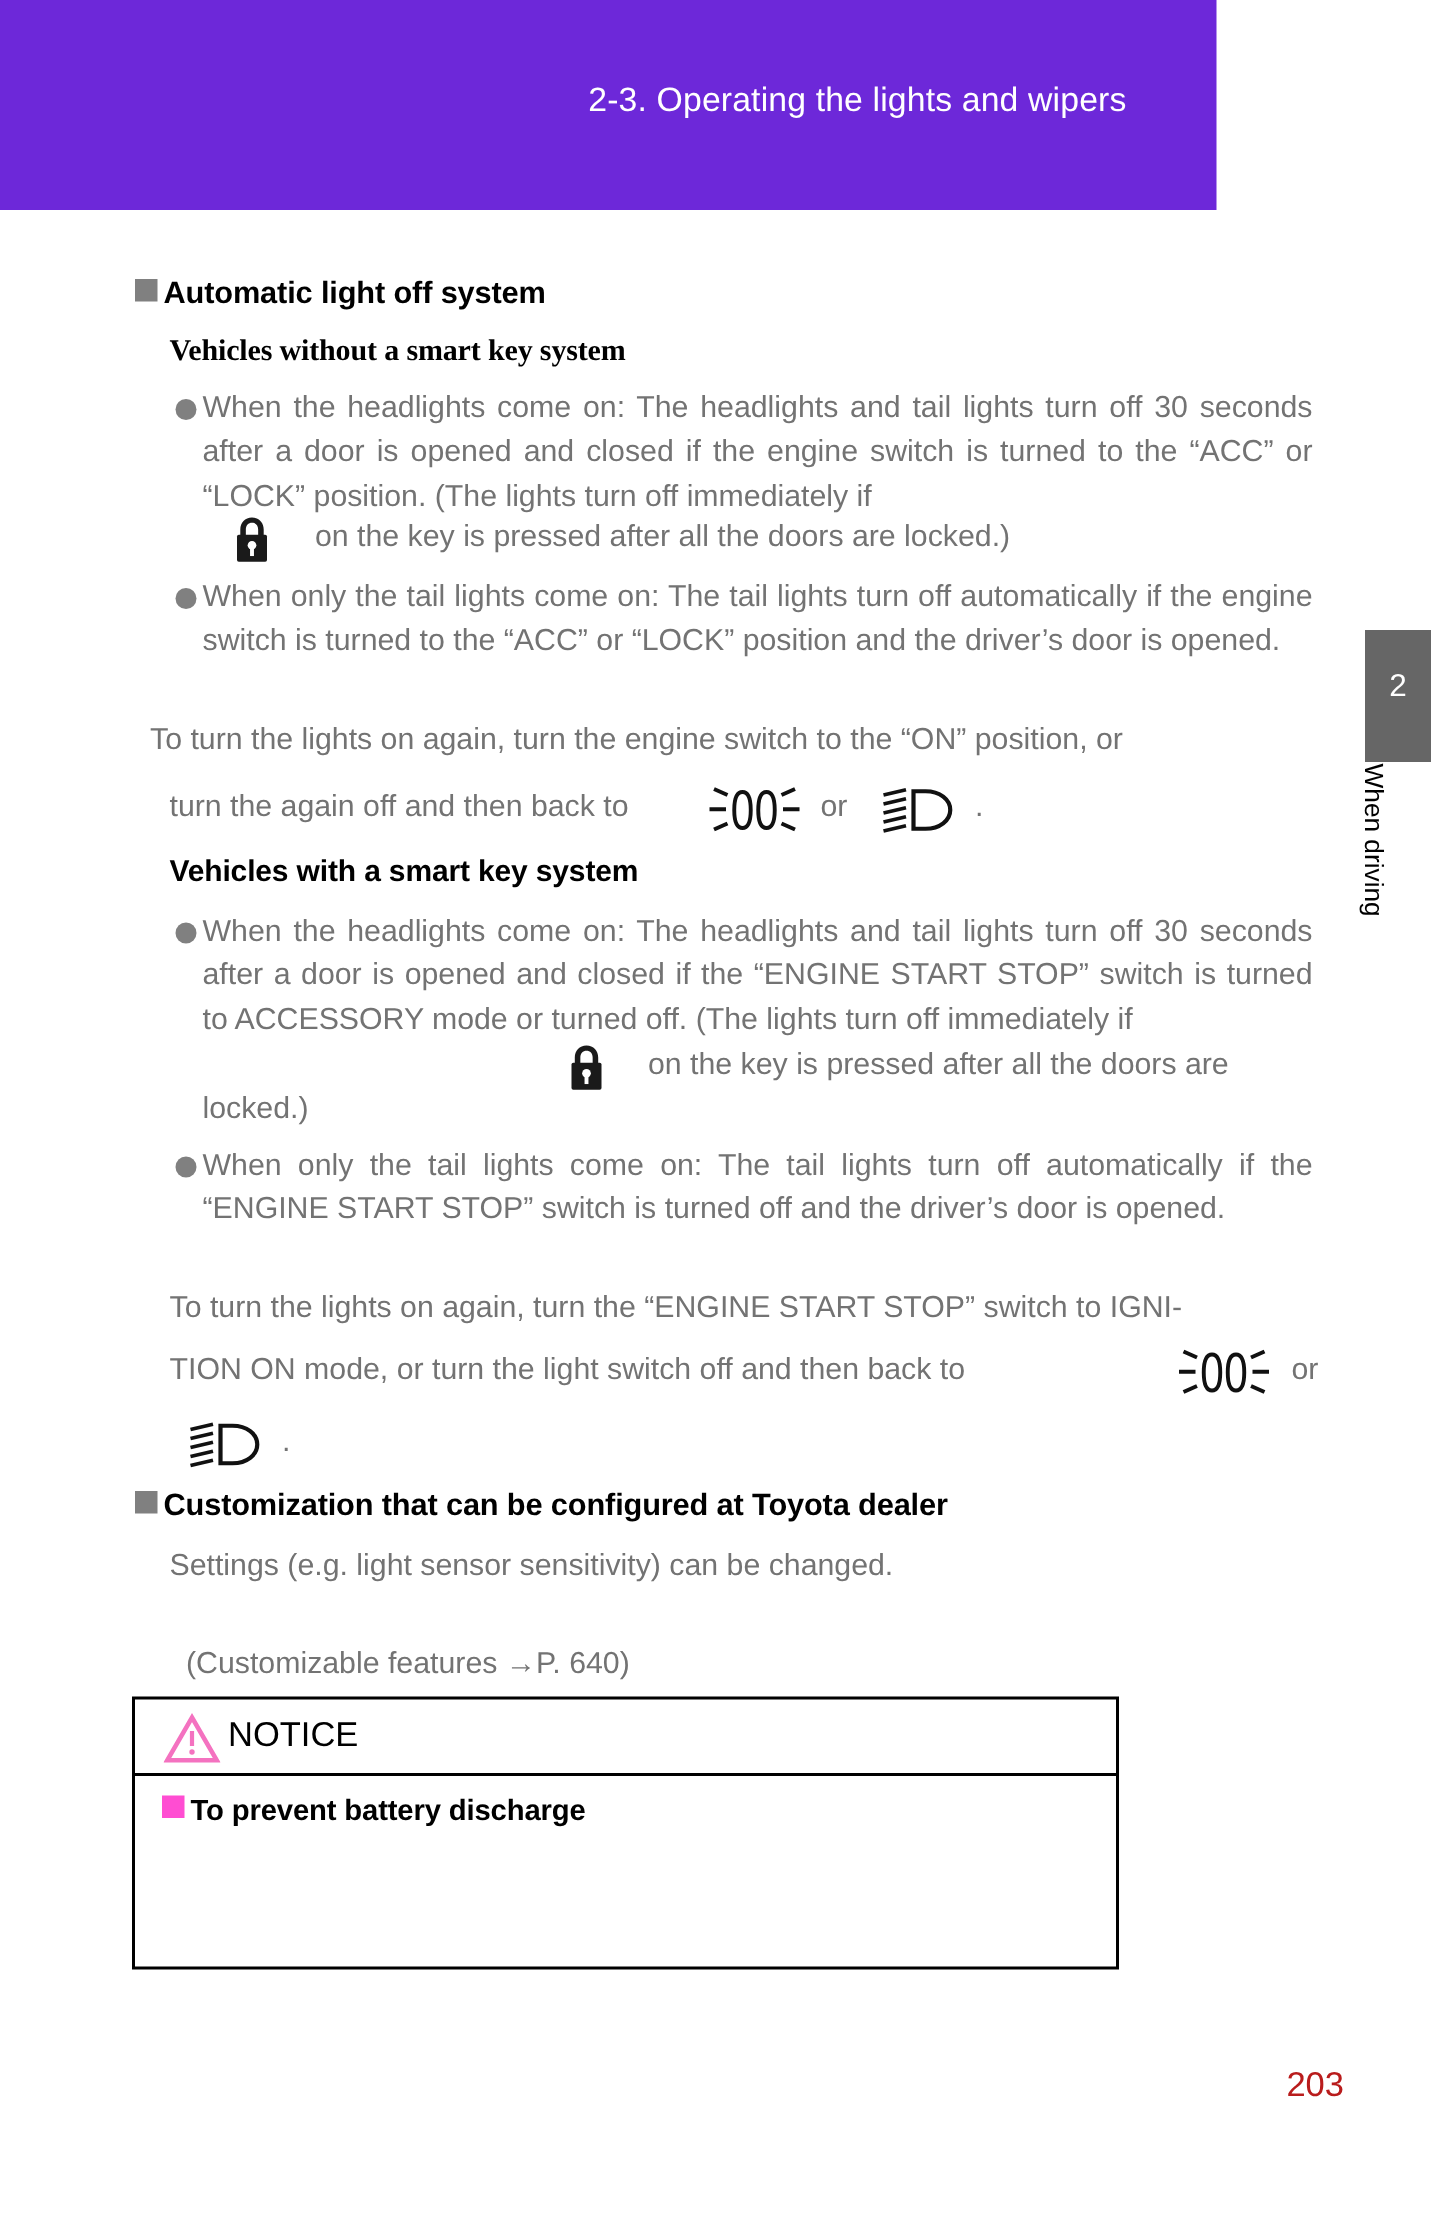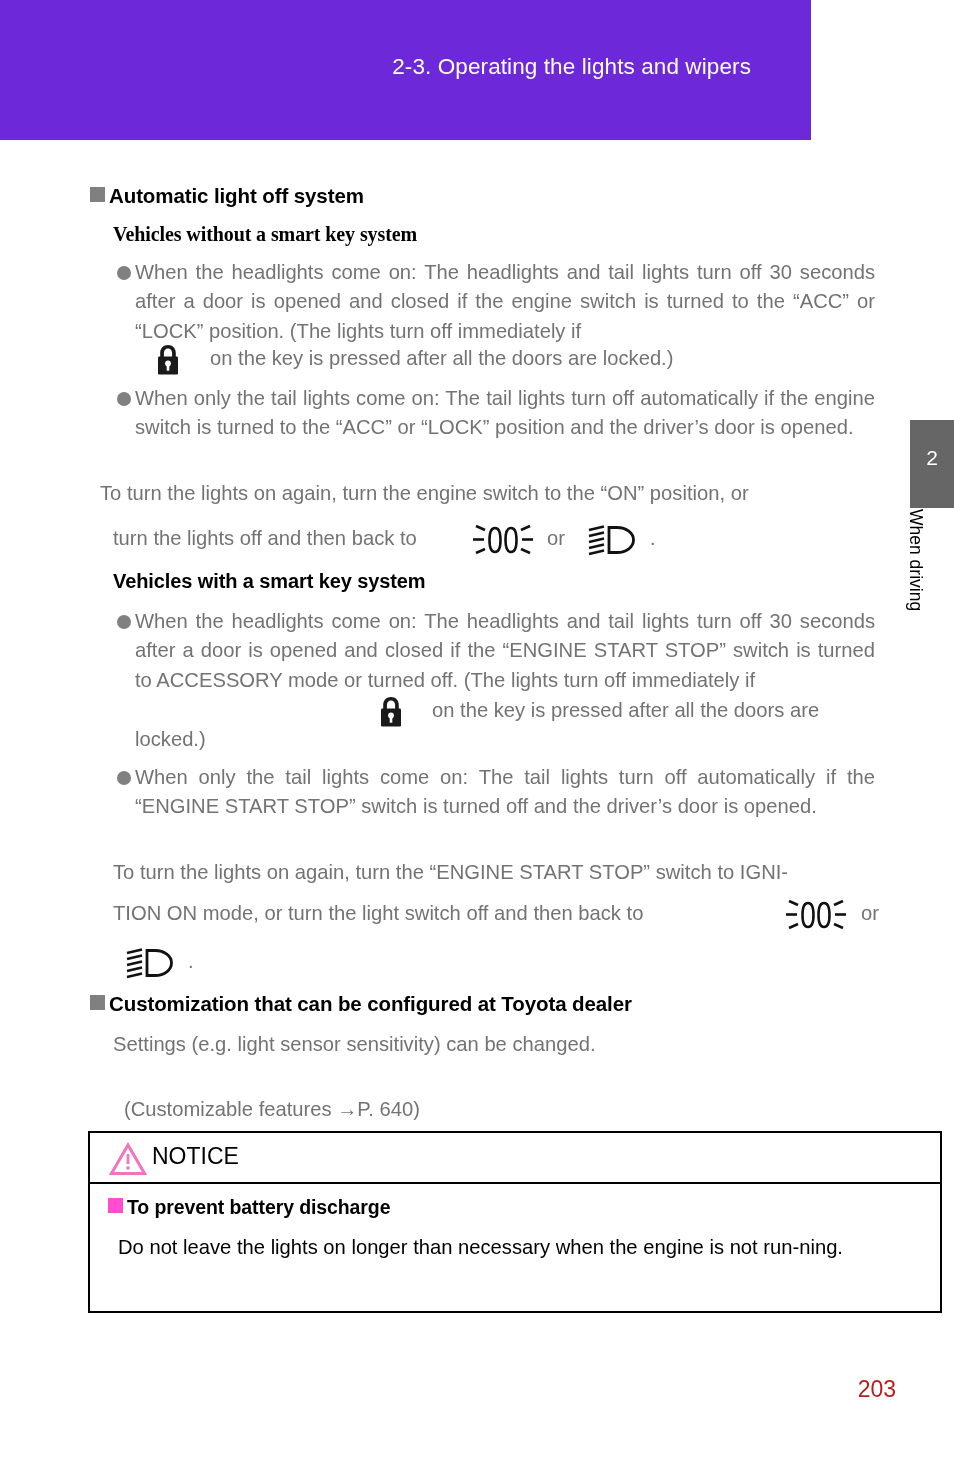--- a/index.html
+++ b/index.html
@@ -116,21 +116,21 @@
   .sym {
     position: absolute;
     display: inline-block;
   }
 
   
   .notice-box {
     position: absolute;
     left: 88px;
     top: 1131px;
-    width: 854px;
+    width: 658px;
     height: 182px;
     border: 2px solid #000000;
     box-sizing: border-box;
     background: #ffffff;
   }
   .notice-head {
     position: absolute;
     left: 0;
     top: 0;
     width: 100%;
@@ -215,21 +215,21 @@
   <rect x="3" y="12.5" width="20" height="18" rx="1.2" fill="#1a1a1a"></rect>
   <circle cx="13" cy="19.5" r="2.9" fill="#ffffff"></circle>
   <rect x="11.7" y="20.5" width="2.6" height="6.2" fill="#ffffff"></rect>
 </svg>
 <div class="para" style="left:210px; top:344px; width:700px;">on the key is pressed after all the doors are locked.)</div>
 
 <div class="bullet-dot" style="left:117px; top:392px;"></div>
 <div class="para just" style="left:135px; top:384px; width:740px;">When only the tail lights come on: The tail lights turn off automatically if the engine switch is turned to the “ACC” or “LOCK” position and the driver’s door is opened.</div>
 
 <div class="para just" style="left:100px; top:479px; width:762px;">To turn the lights on again, turn the engine switch to the “ON” position, or</div>
-<div class="para" style="left:113px; top:524px;">turn the lights off and then back to</div>
+<div class="para" style="left:113px; top:524px;">turn the again off and then back to</div>
 
 <svg class="sym" style="left:470px; top:521px;" width="68" height="38" viewBox="0 0 68 38">
   <path d="M25 7 C21.5 7 19.5 11.5 19.5 19 C19.5 26.5 21.5 31 25 31 C28.5 31 30.5 26.5 30.5 19 C30.5 11.5 28.5 7 25 7 Z" fill="none" stroke="#111" stroke-width="2.6"></path>
   <path d="M41 7 C37.5 7 35.5 11.5 35.5 19 C35.5 26.5 37.5 31 41 31 C44.5 31 46.5 26.5 46.5 19 C46.5 11.5 44.5 7 41 7 Z" fill="none" stroke="#111" stroke-width="2.6"></path>
   <g stroke="#111" stroke-width="2.6" stroke-linecap="butt">
     <line x1="6" y1="5" x2="15" y2="9"></line>
     <line x1="3" y1="18.5" x2="14" y2="18.5"></line>
     <line x1="6" y1="32" x2="15" y2="28"></line>
     <line x1="60" y1="5" x2="51" y2="9"></line>
     <line x1="63" y1="18.5" x2="52" y2="18.5"></line>
@@ -307,16 +307,15 @@
     <svg class="warn-tri" width="38" height="34" viewBox="0 0 38 34">
       <path d="M19 3 L35.5 31.5 L2.5 31.5 Z" fill="none" stroke="#F472C0" stroke-width="3"></path>
       <rect x="17.6" y="12" width="2.8" height="10" fill="#F472C0"></rect>
       <circle cx="19" cy="26" r="1.8" fill="#F472C0"></circle>
     </svg>
     <div class="notice-title">NOTICE</div>
   </div>
   <div class="notice-sub">
     <span class="sq-pink"></span><span>To prevent battery discharge</span>
   </div>
-  <div class="notice-body">Do not leave the lights on longer than necessary when the engine is not run-ning.</div>
 </div>
 
 <div class="page-num">203</div>
 
 </body></html>

